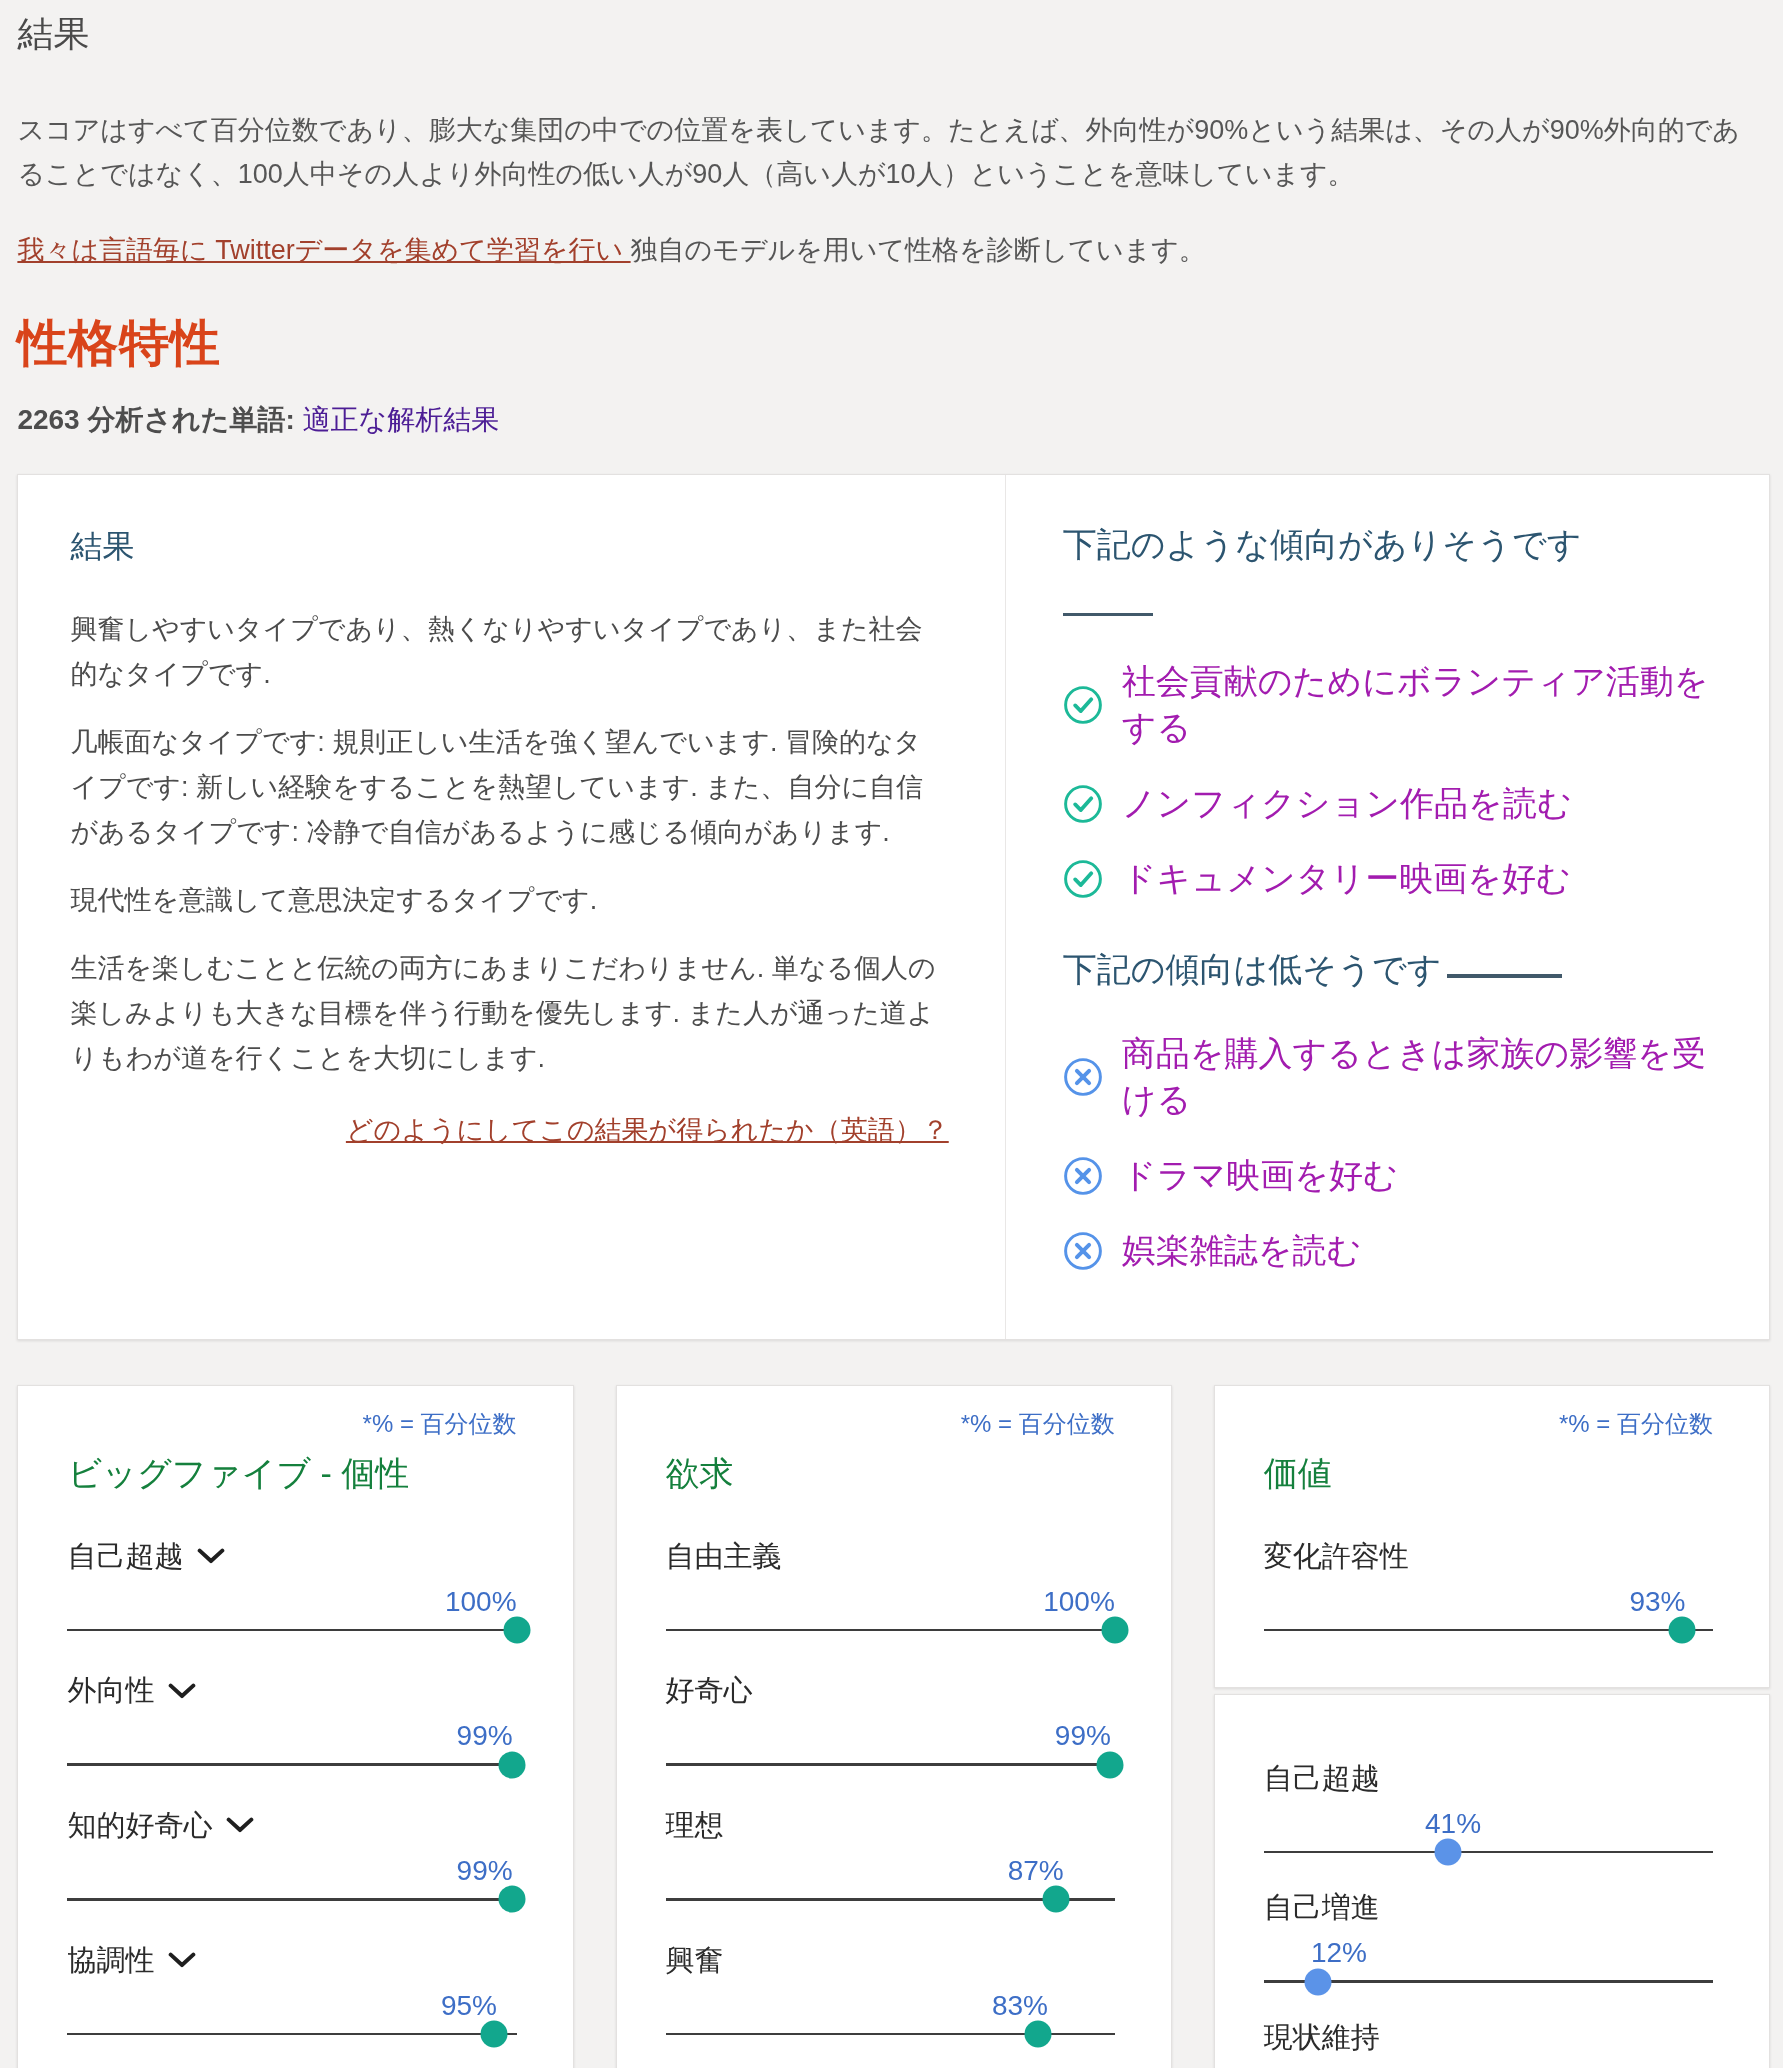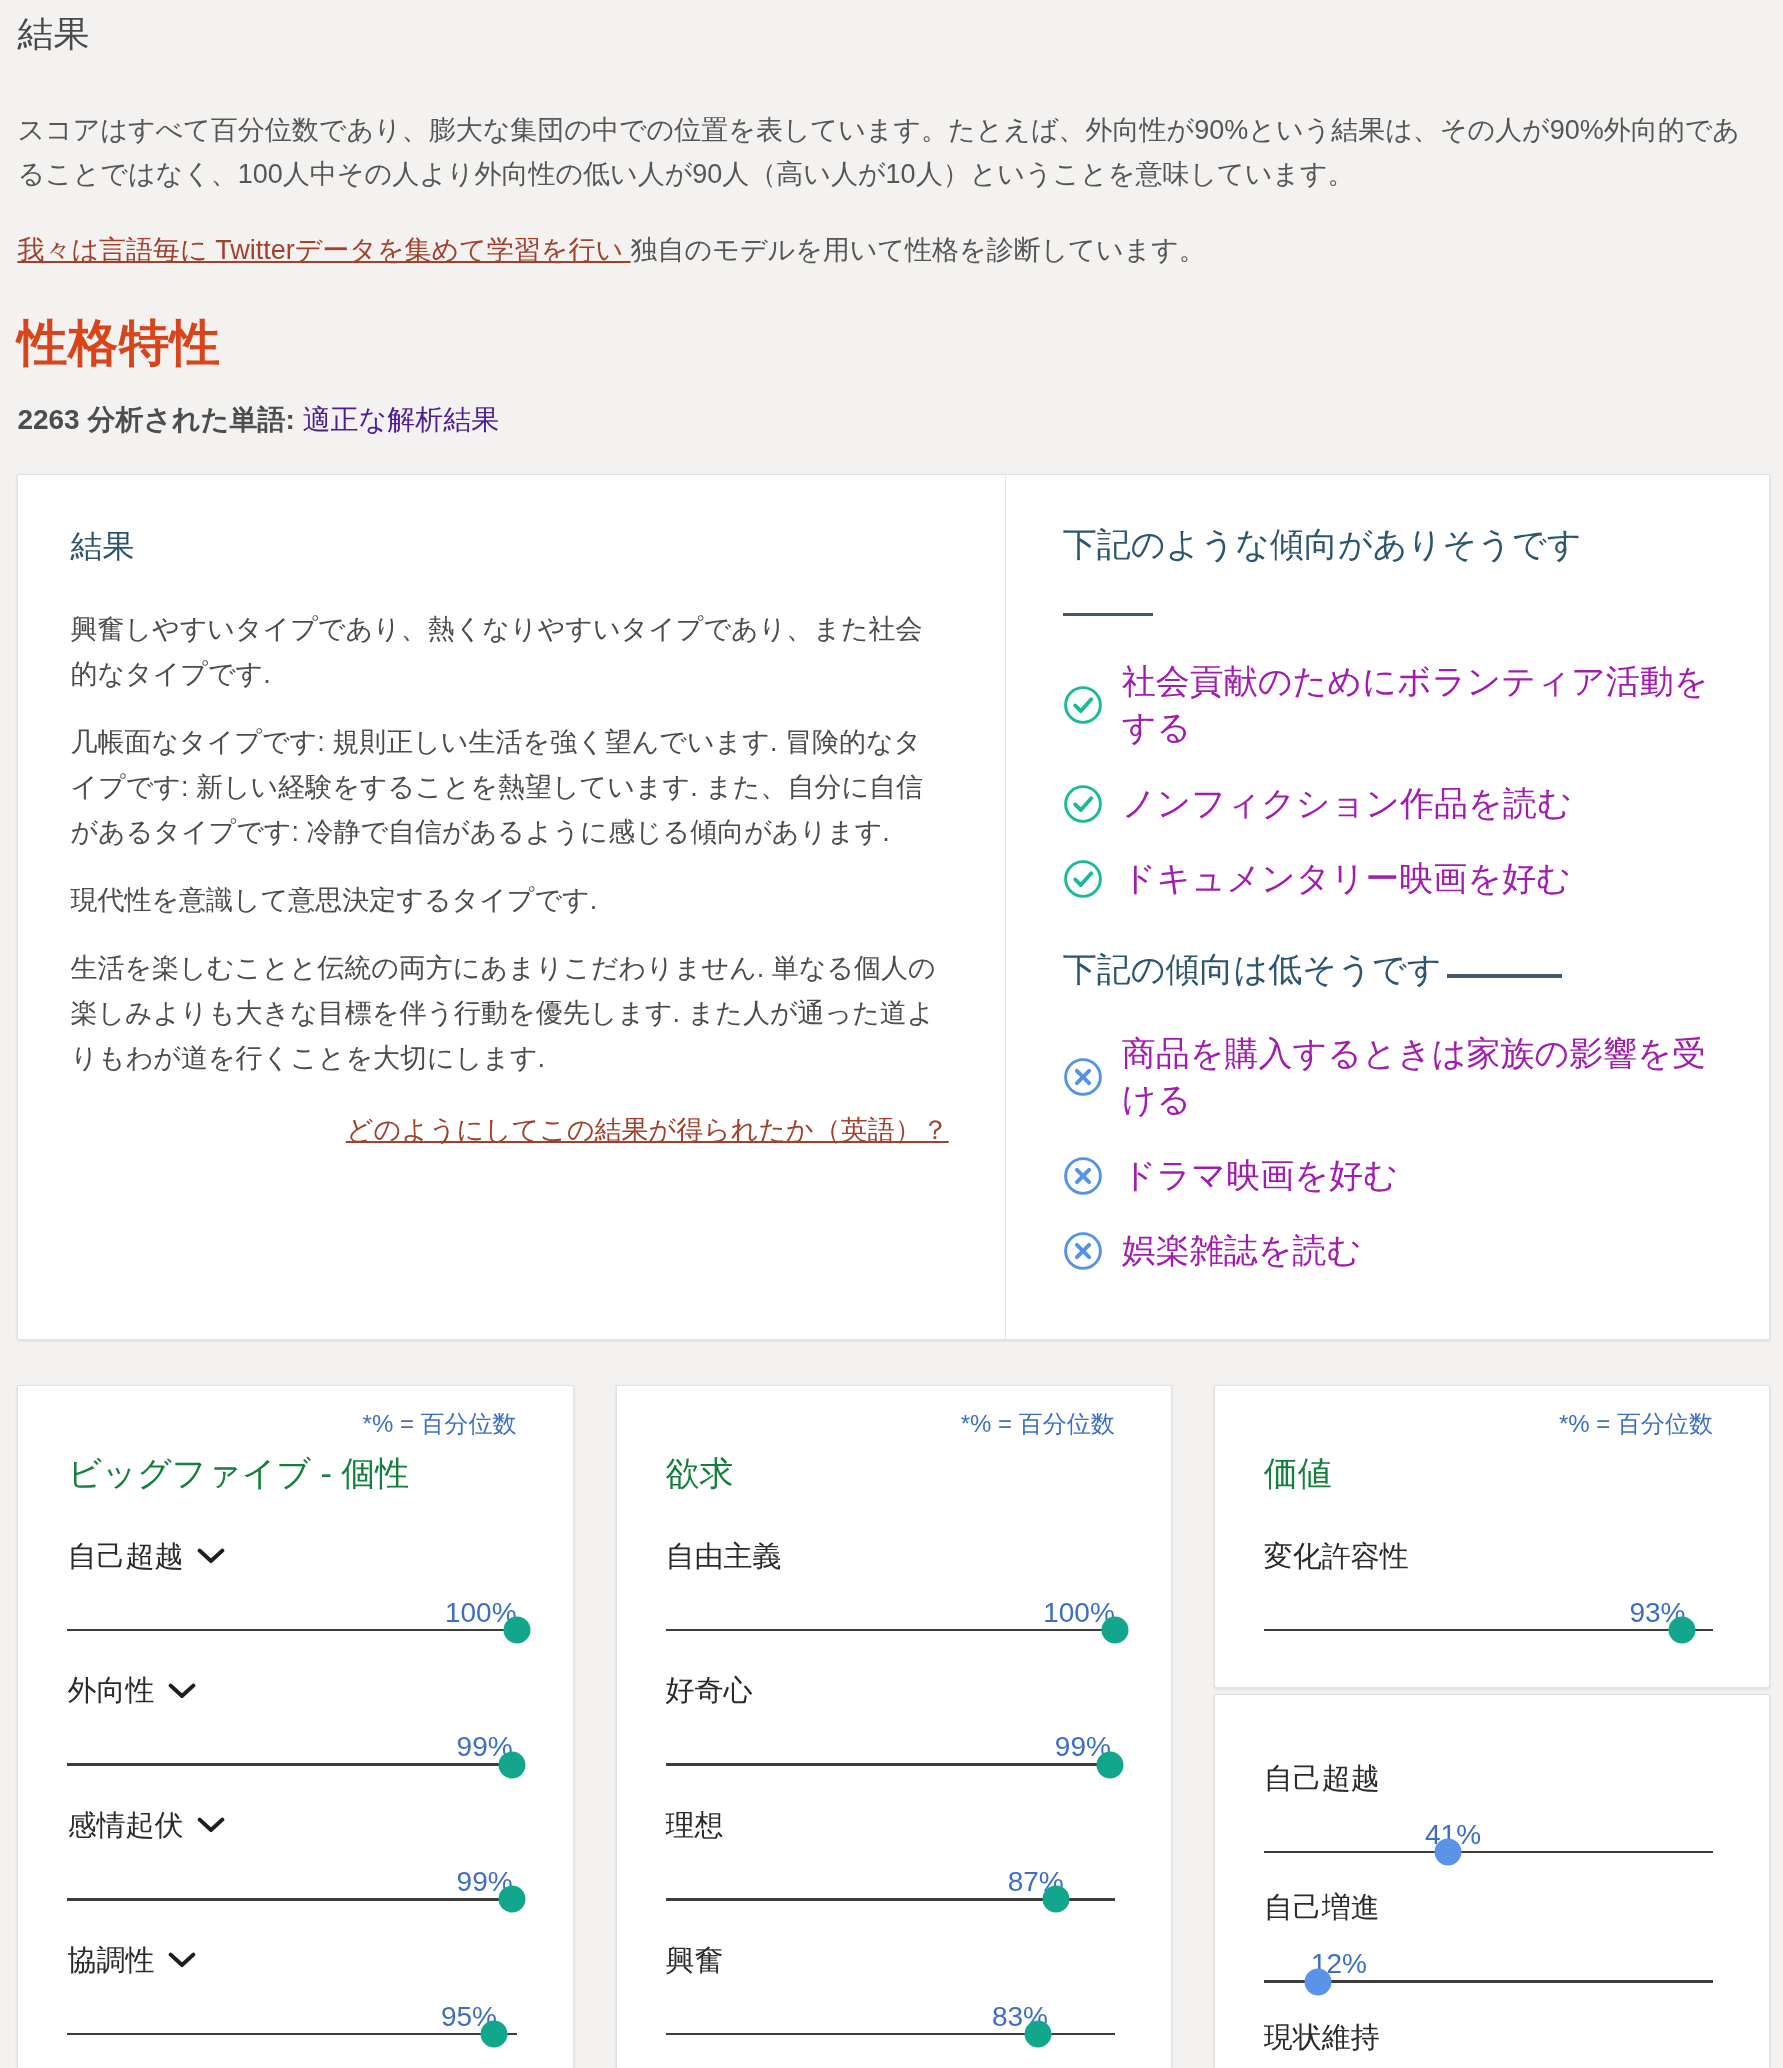--- a/index.html
+++ b/index.html
@@ -43,21 +43,21 @@
   
   .grid { display:grid; grid-template-columns:1fr 1fr 1fr; gap:42px; align-items:start; }
   .trait-card { padding:22.6px 56px 49px 49px; }
   .pct-note { text-align:right; font-size:24px; color:#3d6ec6; margin-bottom:10.4px; }
   .trait-title { font-size:34px; font-weight:400; color:#15803d; margin-bottom:40px; }
   .srow { margin-bottom:40px; }
   .srow-head { display:flex; align-items:center; gap:14px; margin-bottom:7px; cursor:pointer; }
   .srow-label { font-size:29px; color:#2b2b2b; }
   .chev { width:28px; height:17.4px; }
   .srow-body { position:relative; padding-top:45px; }
-  .srow-value { position:absolute; top:13px; font-size:28px; color:#3d6ec6; white-space:nowrap; }
+  .srow-value { position:absolute; top:2px; font-size:28px; color:#3d6ec6; white-space:nowrap; }
   .track { position:relative; height:2.6px; background:#3d3d3d; }
   .dot { position:absolute; top:50%; width:27px; height:27px; border-radius:50%; transform:translate(-50%,-50%); cursor:pointer; }
   .dot.teal { background:#12a78d; }
   .dot.blue { background:#5b93e8; }
   .col3 { display:flex; flex-direction:column; gap:5.2px; }
   .values-top-card { padding-bottom:56px; }
   .values-bottom-card { padding-top:64px; padding-bottom:24px; }
   .values-bottom-card .srow { margin-bottom:35px; }
 </style>
 </head>
@@ -176,21 +176,21 @@
         <div class="srow-body">
           <span class="srow-value" style="left: 99%; transform: translateX(-99%);">99%</span>
           <div class="track">
               <span class="dot teal" style="left: 99%;"></span>
             </div>
         </div>
       </div>
 
       <div class="srow">
         <div class="srow-head">
-          <span class="srow-label">感情起伏</span>
+          <span class="srow-label">知的好奇心</span>
           <svg class="chev" viewBox="0 0 32 20">
               <use href="#icon-chev"></use>
             </svg>
         </div>
         <div class="srow-body">
           <span class="srow-value" style="left: 99%; transform: translateX(-99%);">99%</span>
           <div class="track">
               <span class="dot teal" style="left: 99%;"></span>
             </div>
         </div>

